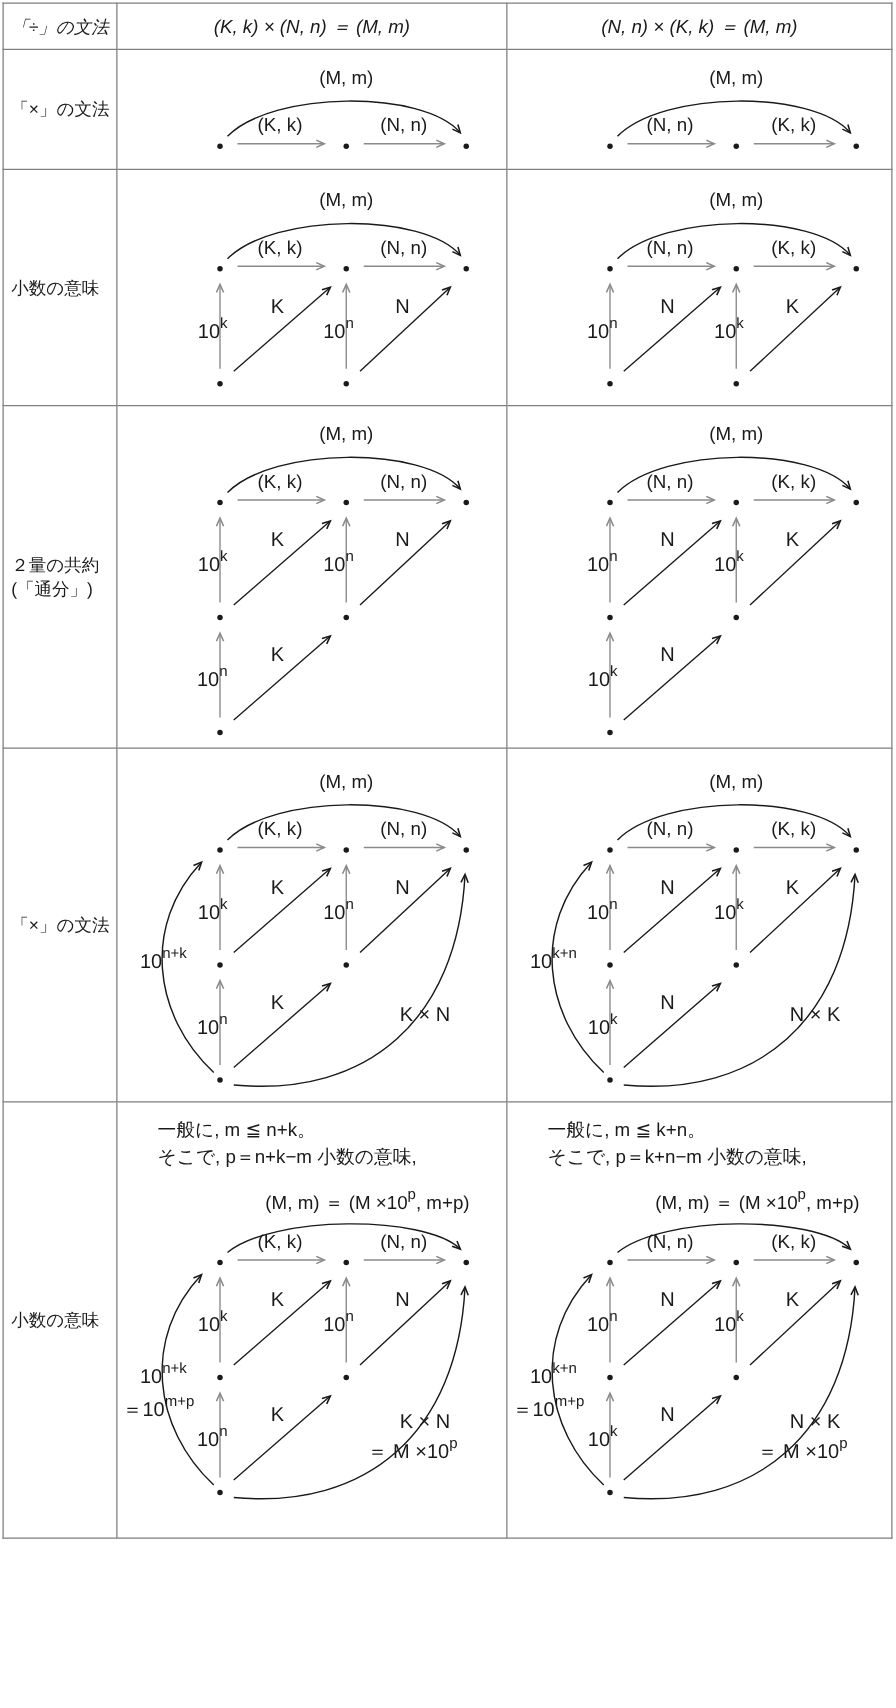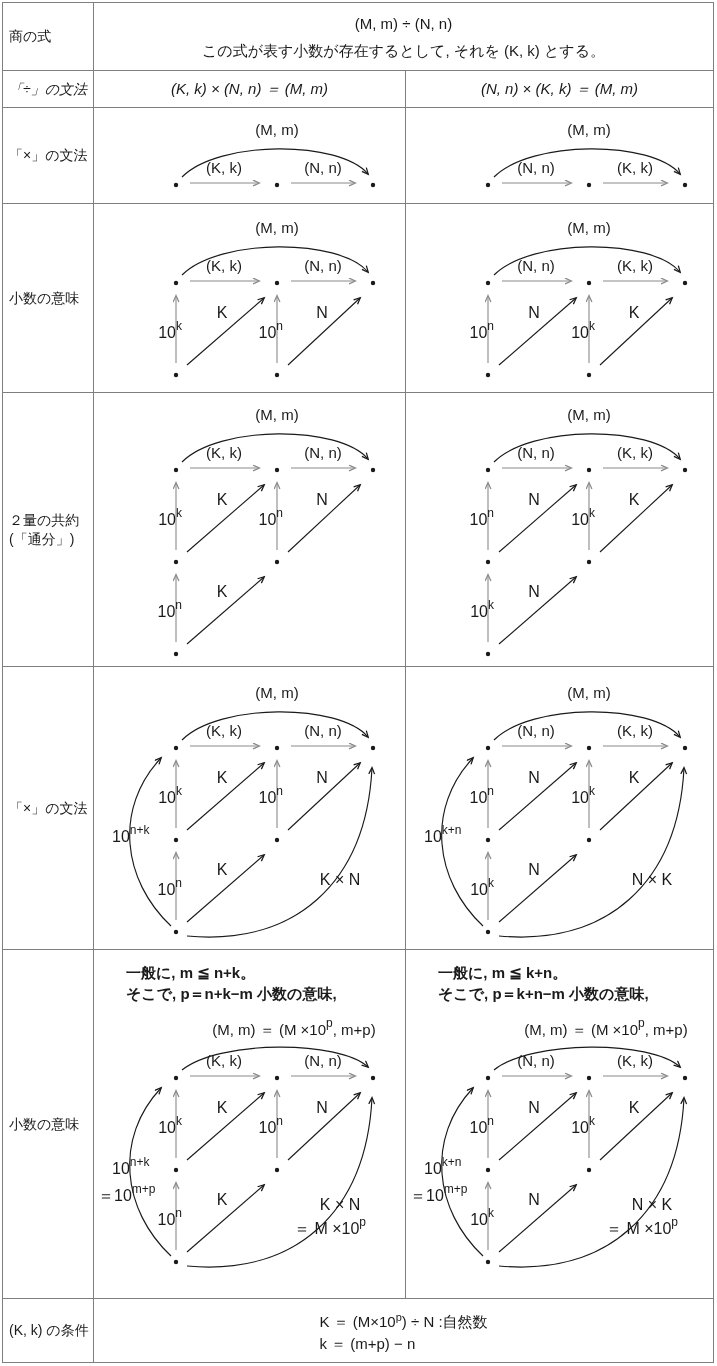--- a/index.html
+++ b/index.html
@@ -34,46 +34,38 @@
   tr.r8 { height:64px; }
 
   td.center { text-align:center; font-size:15px; }
   td.quote-cell div { line-height:27px; font-size:15px; }
   td.dcell { vertical-align:middle; }
   td.dcell svg { display:block; }
   td.notecell { vertical-align:top; }
   p.note {
     padding-left:32px; font-size:15px; line-height:21px;
     white-space:nowrap;
-    font-weight:bold;
   }
   p.note.first { padding-top:12px; }
   td.notecell svg { margin-top:5px; }
   td.cond-cell { text-align:center; }
   .cond-block { display:inline-block; text-align:left; font-size:15px; line-height:22px; }
   .cond-block sup, .quote sup { font-size:11px; }
 </style>
 </head>
 <body>
 
 <table class="grid">
   <colgroup>
     <col style="width:91px">
       <col style="width:312px">
       <col style="width:308px">
   </colgroup>
 
   <tbody>
-      <tr class="r1">
-    <th class="rlabel">商の式</th>
-    <td class="center quote-cell" colspan="2">
-      <div class="quote">(M, m) ÷ (N, n)</div>
-      <div class="quote">この式が表す小数が存在するとして, それを (K, k) とする。</div>
-    </td>
-  </tr>
 
   <tr class="r2">
     <th class="rlabel">「÷」の文法</th>
     <td class="center">(K, k) × (N, n) ＝ (M, m)</td>
     <td class="center">(N, n) × (K, k) ＝ (M, m)</td>
   </tr>
 
   <tr class="r3">
     <th class="rlabel">「×」の文法</th>
     <td class="dcell">
@@ -434,23 +426,14 @@
             <path d="M 77,247 C 28,201 20,129 67,79" fill="none" stroke="#1a1a1a" stroke-width="1.15" marker-end="url(#ab-row7_right)"></path>
             <path d="M 93,257 C 200,267 272,205 278,89" fill="none" stroke="#1a1a1a" stroke-width="1.15" marker-end="url(#ab-row7_right)"></path>
             <text x="18" y="165" text-anchor="start" font-size="16" fill="#1a1a1a"><tspan>10</tspan><tspan dy="-8" font-size="12">k+n</tspan></text>
             <text x="4" y="192" text-anchor="start" font-size="16" fill="#1a1a1a"><tspan>＝10</tspan><tspan dy="-8" font-size="12">m+p</tspan></text>
             <text x="246" y="201" text-anchor="middle" font-size="16" fill="#1a1a1a">N × K</text>
             <text x="200" y="225" text-anchor="start" font-size="16" fill="#1a1a1a"><tspan>＝ M ×10</tspan><tspan dy="-8" font-size="12">p</tspan></text>
           </svg>
     </td>
   </tr>
 
-  <tr class="r8">
-    <th class="rlabel">(K, k) の条件</th>
-    <td class="cond-cell" colspan="2">
-      <div class="cond-block">
-        <div><span>K ＝ (M×10</span><sup>p</sup><span>) ÷ N :自然数</span></div>
-        <div>k ＝ (m+p) − n</div>
-      </div>
-    </td>
-  </tr>
 </tbody>
   </table>
 
 </body></html>

